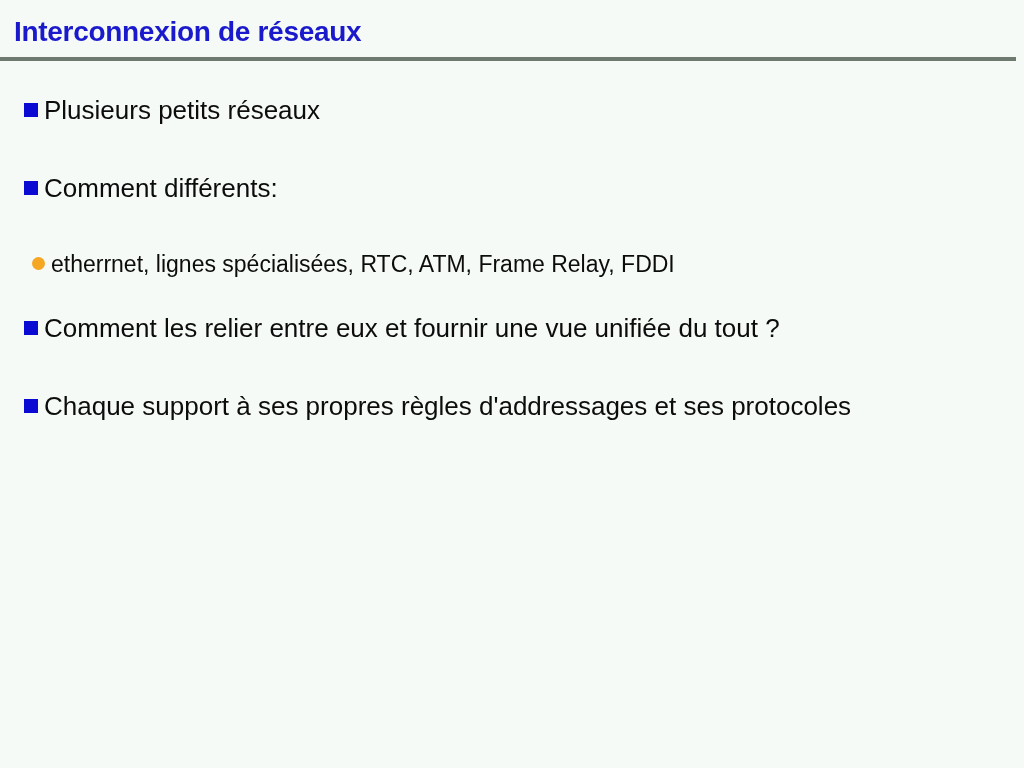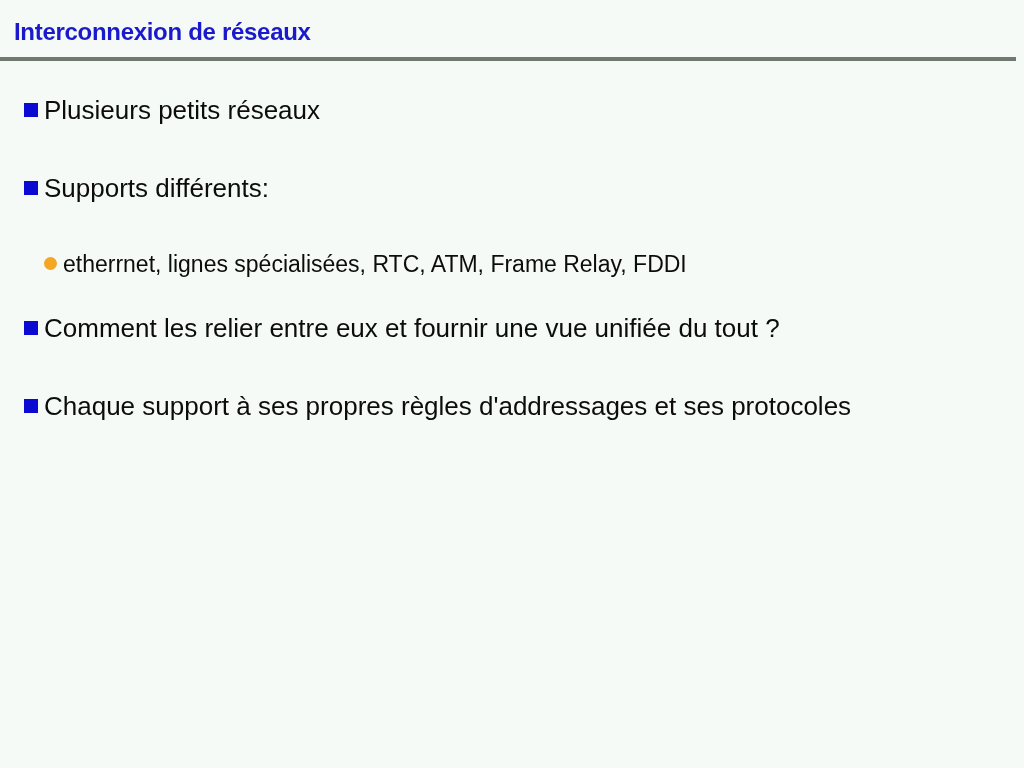--- a/index.html
+++ b/index.html
@@ -19,21 +19,21 @@
     height: 768px;
     background: #f5faf6;
     box-sizing: border-box;
   }
 
   
   .slide-title {
     position: absolute;
     left: 14px;
     top: 12px;
-    font-size: 24px;
+    font-size: 28px;
     font-weight: bold;
     color: #1a1acc;
     letter-spacing: -0.3px;
     line-height: 40px;
     white-space: nowrap;
   }
   .title-rule {
     position: absolute;
     left: 0px;
     top: 57px;
@@ -52,21 +52,21 @@
   .bullet-row {
     position: relative;
     display: flex;
     align-items: flex-start;
   }
   .bullet-row.level-1 {
     padding-left: 24px;
     margin-bottom: 42px;
   }
   .bullet-row.level-2 {
-    padding-left: 44px;
+    padding-left: 32px;
     margin-bottom: 30px;
   }
   .marker {
     flex: 0 0 auto;
     display: inline-block;
   }
   .marker-square {
     width: 14px;
     height: 14px;
     background: #0a0ad2;
@@ -103,21 +103,21 @@
 
   <div class="body-area">
 
     <div class="bullet-row level-1">
       <span class="marker marker-square"></span>
       <span class="bullet-text">Plusieurs petits réseaux</span>
     </div>
 
     <div class="bullet-row level-1">
       <span class="marker marker-square"></span>
-      <span class="bullet-text">Supports différents:</span>
+      <span class="bullet-text">Comment différents:</span>
     </div>
 
     <div class="bullet-row level-2">
       <span class="marker marker-circle"></span>
       <span class="bullet-text">etherrnet, lignes spécialisées, RTC, ATM, Frame Relay, FDDI</span>
     </div>
 
     <div class="bullet-row level-1">
       <span class="marker marker-square"></span>
       <span class="bullet-text">Comment les relier entre eux et fournir une vue unifiée du tout ?</span>

